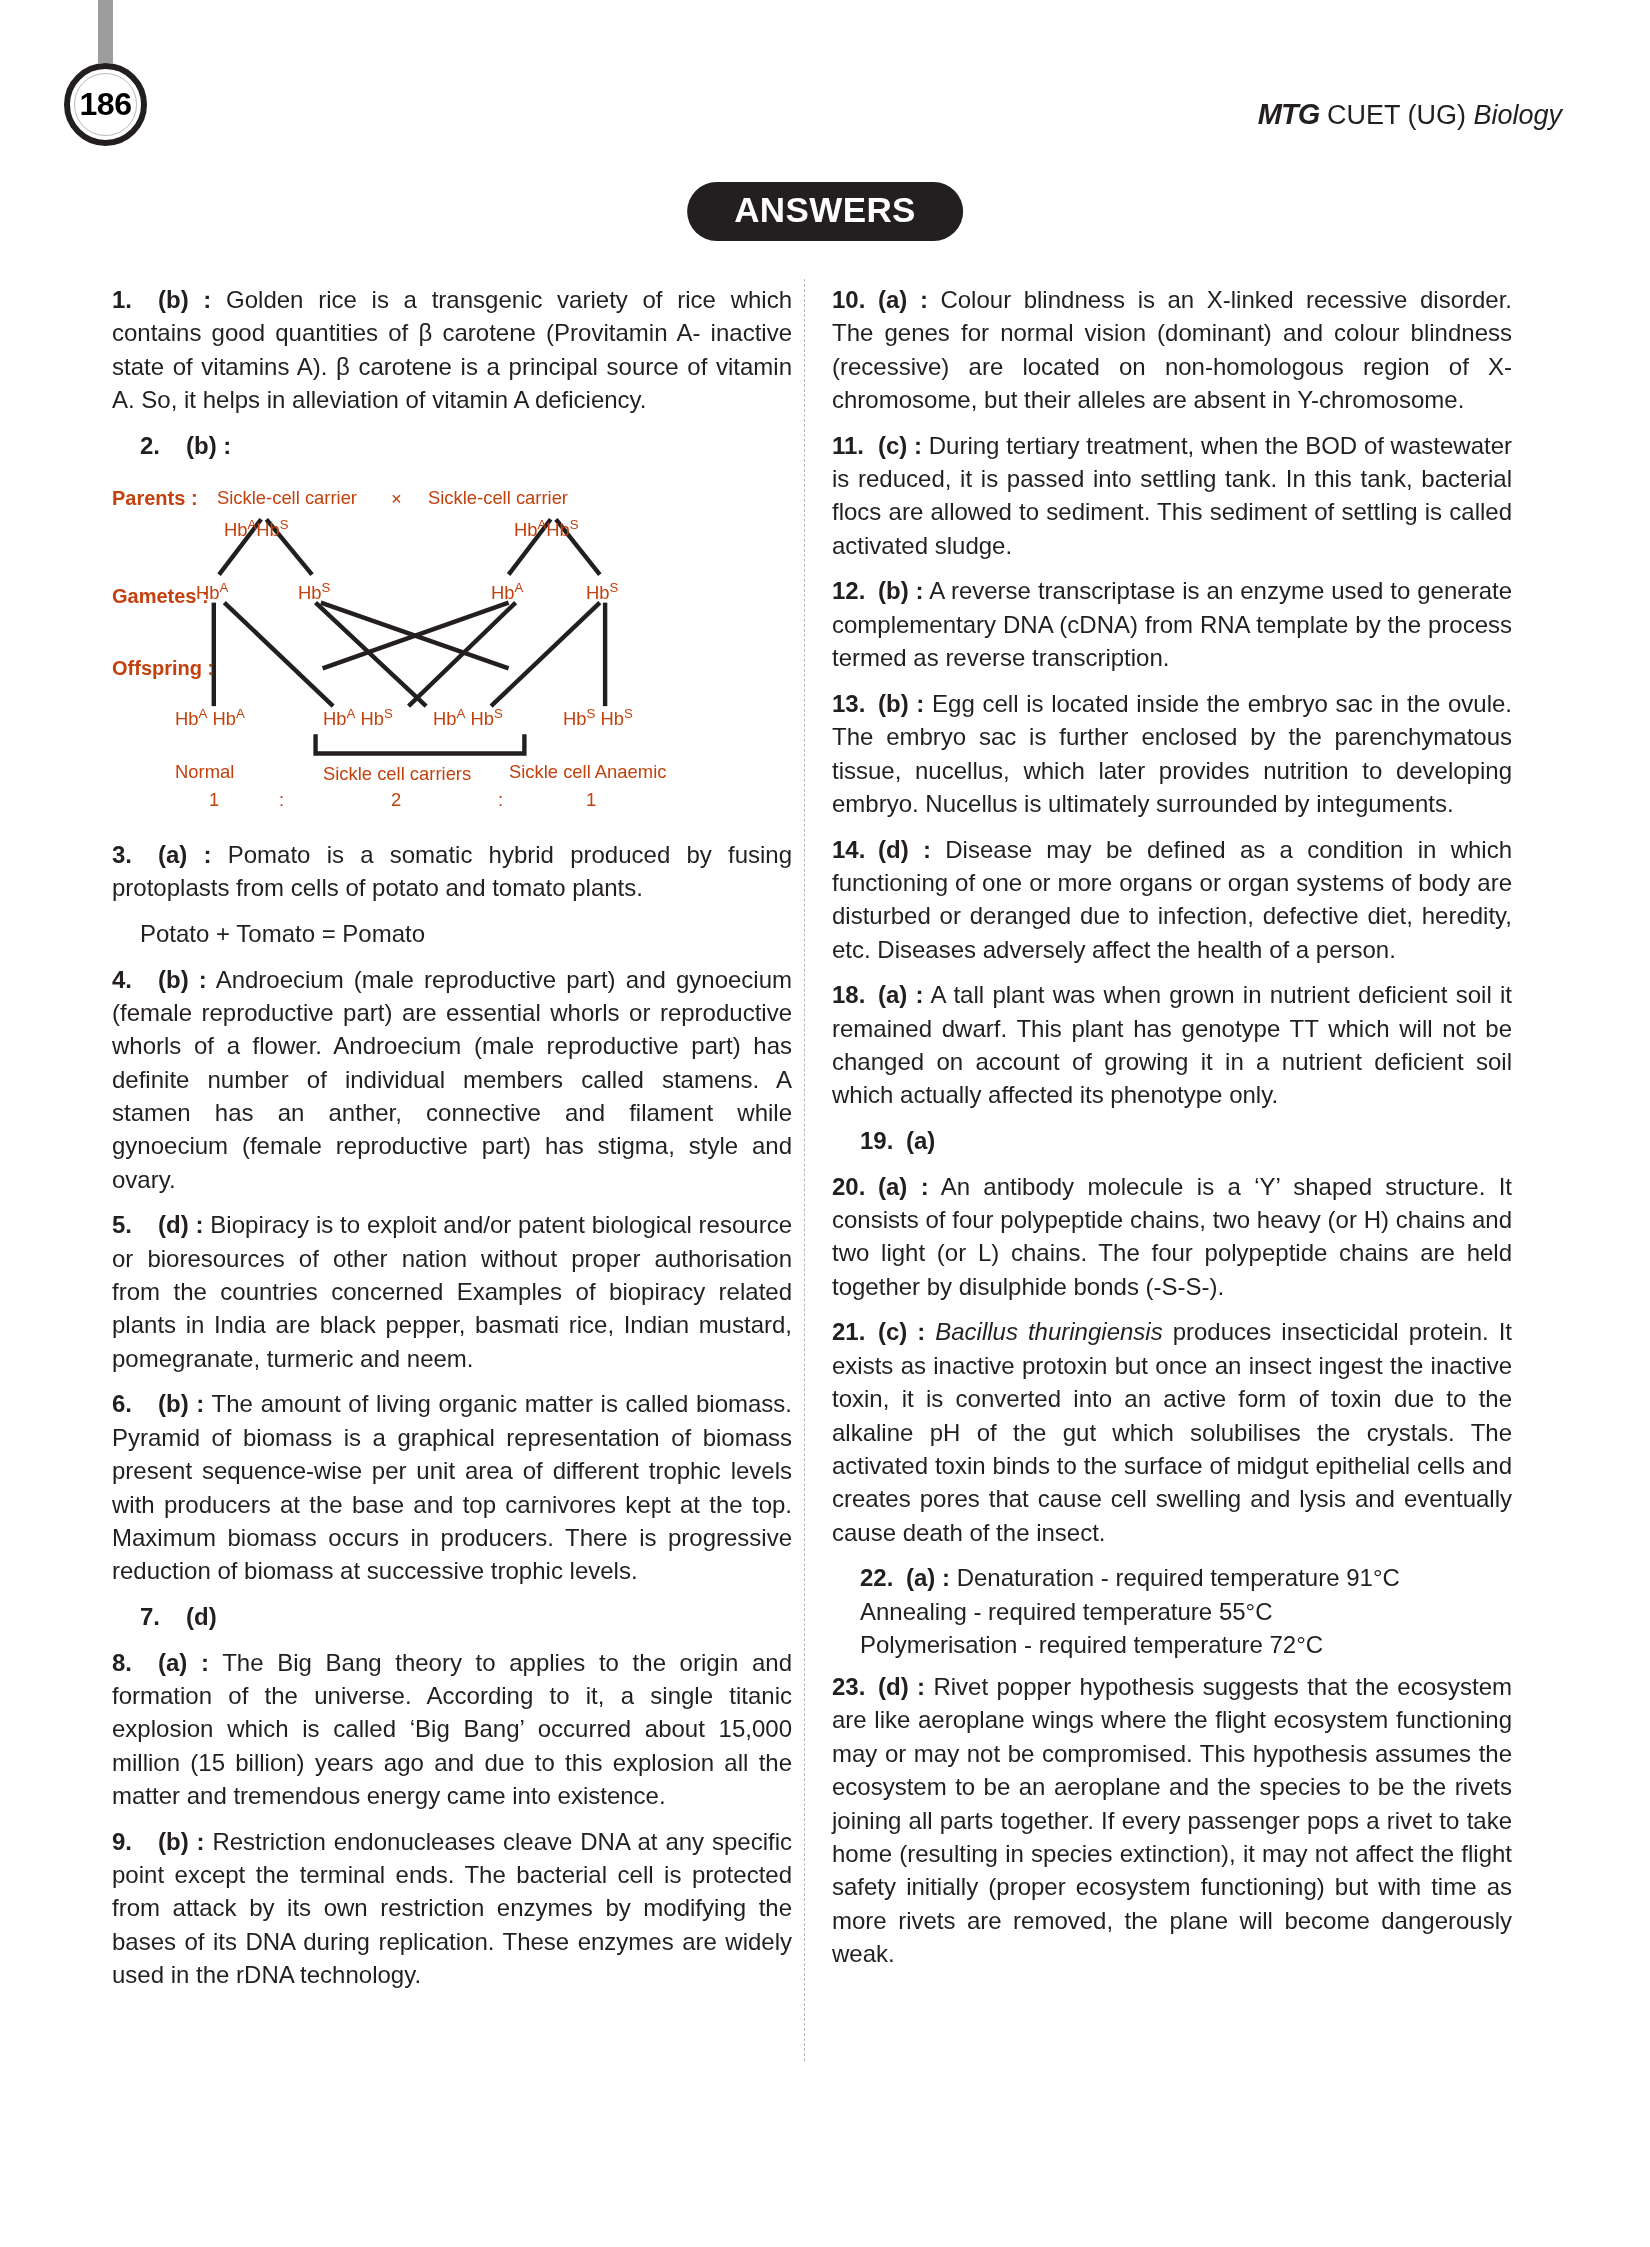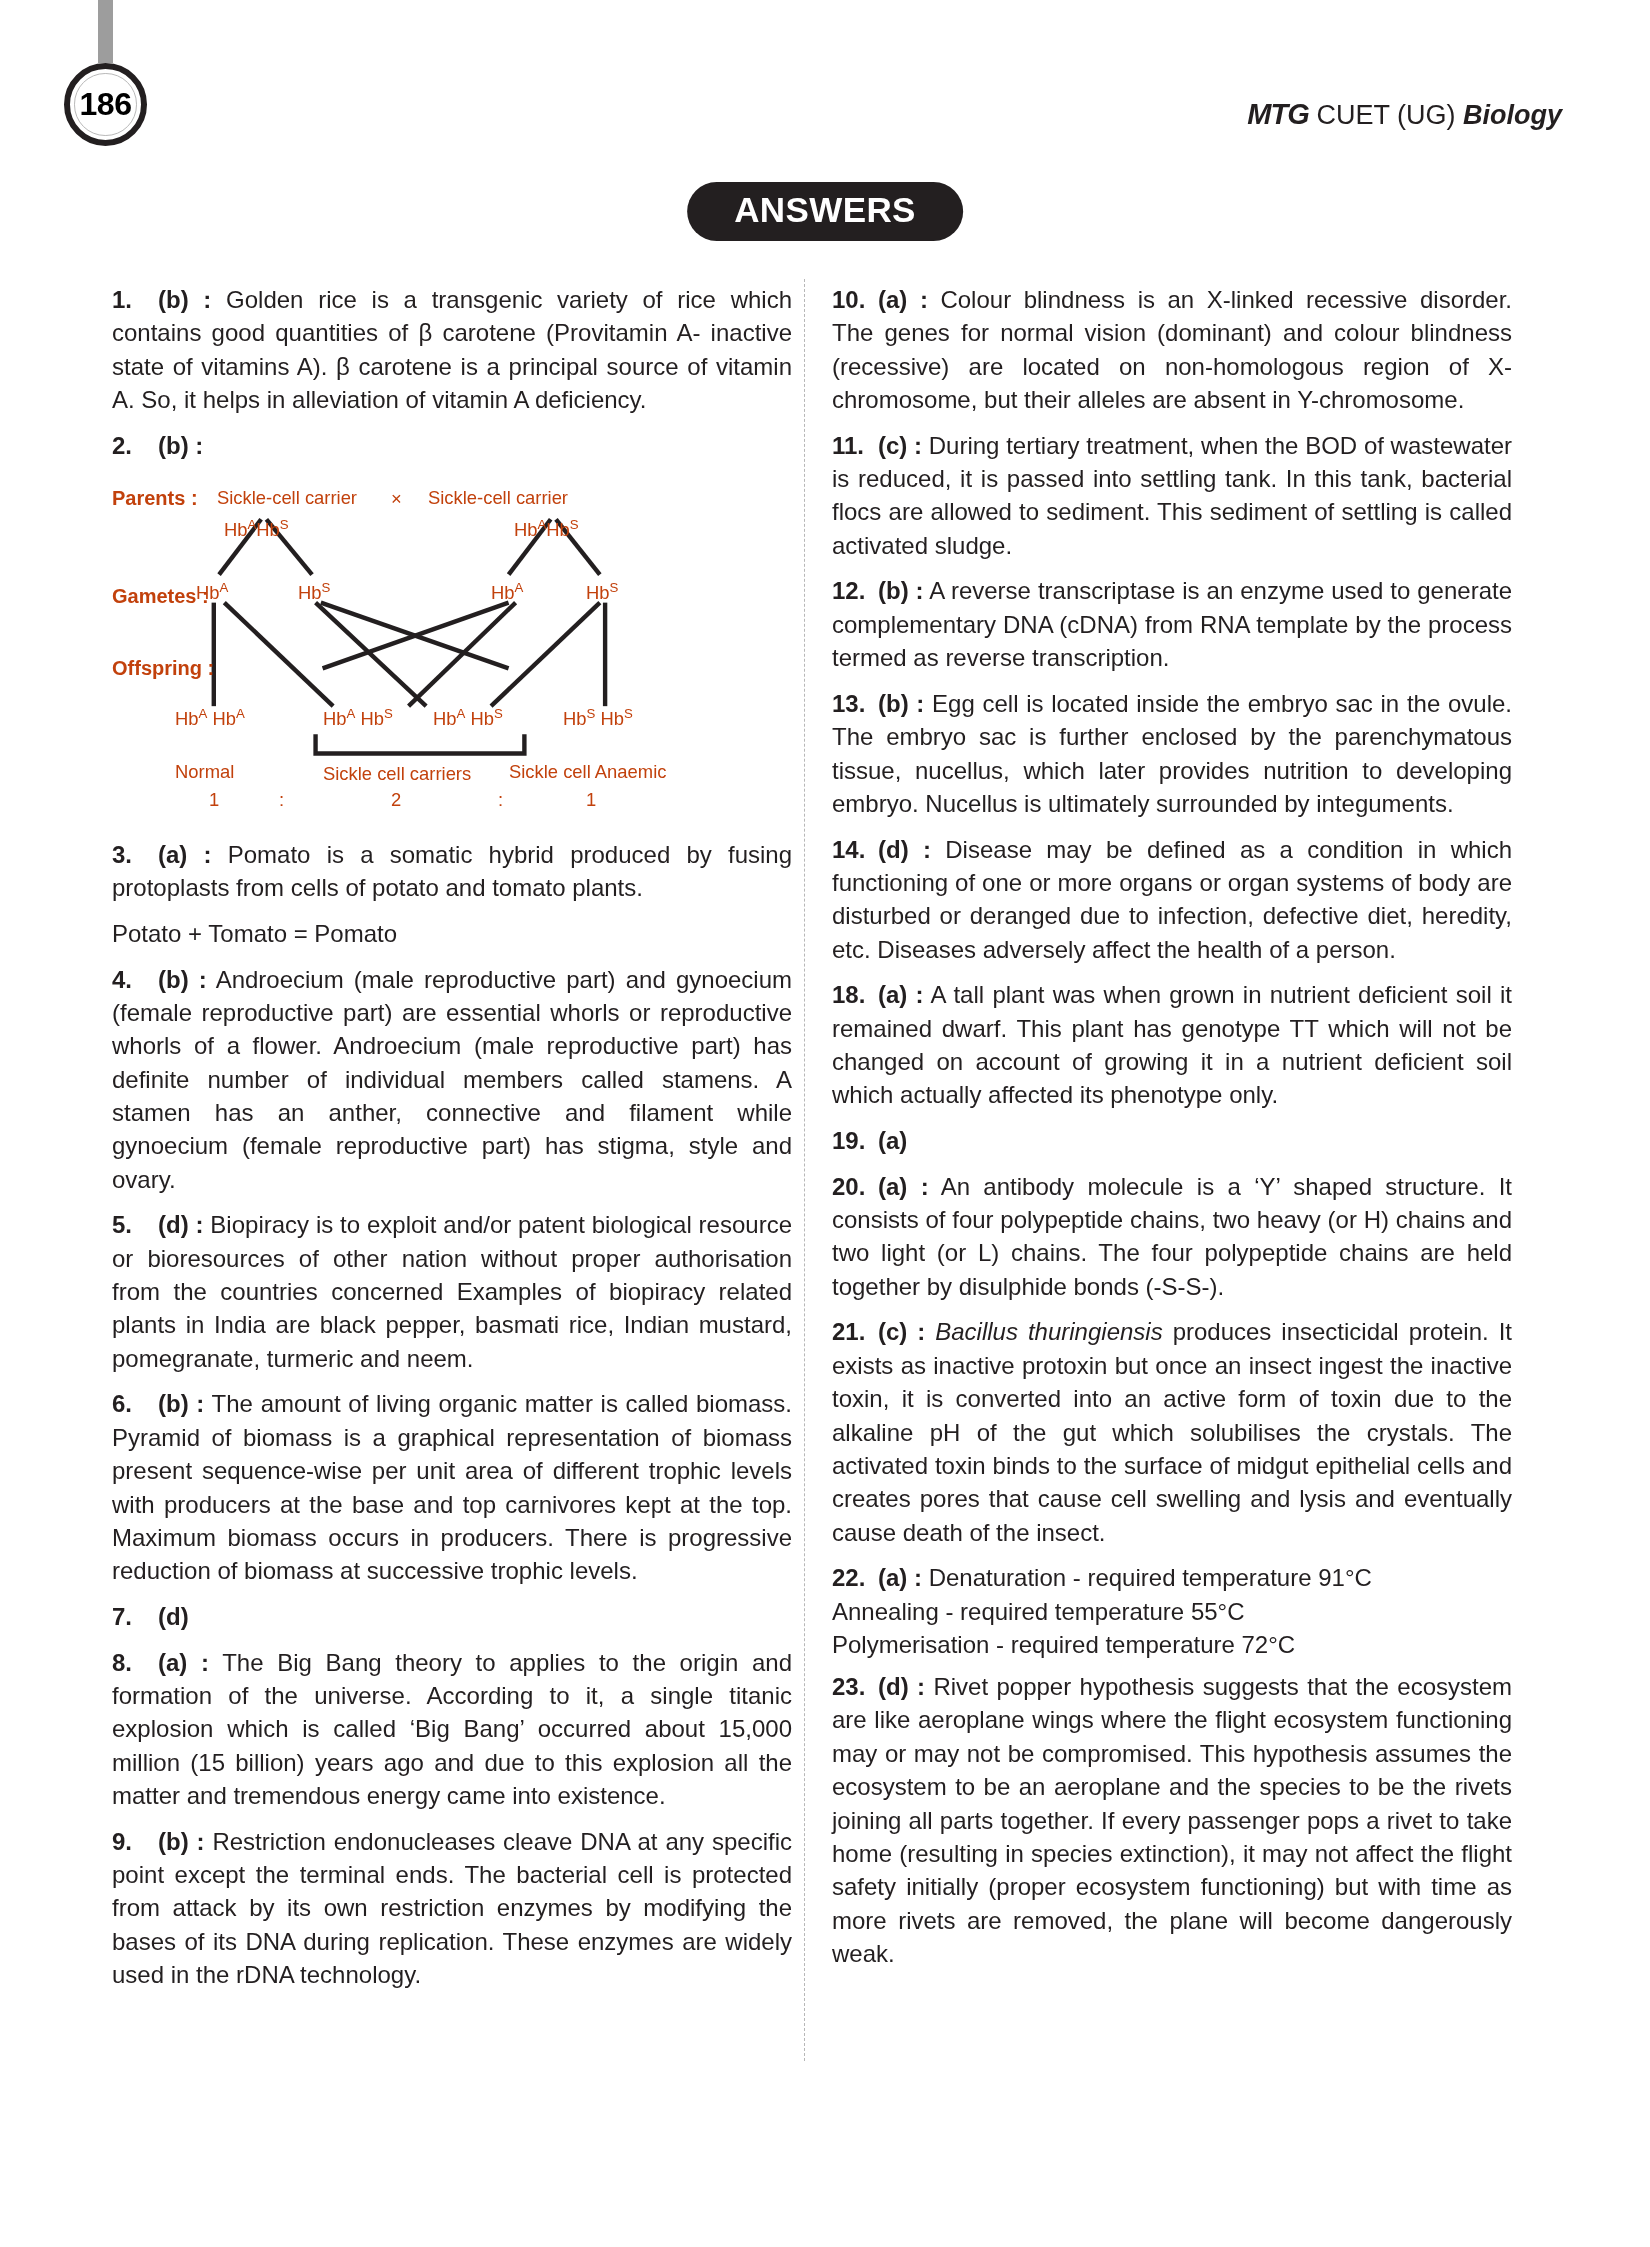--- a/index.html
+++ b/index.html
@@ -28,21 +28,21 @@
     letter-spacing:-0.4px;color:#000000;
   }
 
   
   .runhead{
     position:absolute;right:88px;top:98px;
     font-size:27px;color:#231f20;white-space:nowrap;
   }
   .runhead .mtg{font-weight:700;font-style:italic;font-size:29px;letter-spacing:-0.9px;}
   .runhead .cuet{font-weight:400;}
-  .runhead .subj{font-weight:700;font-style:italic;}
+  .runhead .subj{font-weight:400;font-style:italic;}
 
   
   .answers-pill{
     position:absolute;left:50%;transform:translateX(-50%);top:182px;
     background:#231f20;color:#fff;border-radius:30px;
     padding:8px 47px 11.4px;font-size:35px;font-weight:700;letter-spacing:0.4px;
   }
 
   
   .col{position:absolute;top:283px;width:680px;}
@@ -55,21 +55,21 @@
 
   .ans{
     font-size:24px;line-height:1.39;color:#231f20;
     text-align:justify;margin:0 0 12.3px 0;
     text-justify:inter-word;
   }
   .ans .num{font-weight:700;display:inline-block;min-width:46px;}
   .num-wide{min-width:56px;}
   .ans .opt{font-weight:700;}
   .ital{font-style:italic;}
-  .plain{text-align:left;}
+  .plain{text-align:left;margin-left:28px;}
   .tight{margin-bottom:8.8px;}
 
   
   .triple{
     display:flex;font-size:24px;font-weight:700;color:#231f20;
     margin:0 0 12.3px 0;
   }
   .triple span{display:inline-block;}
   .t1{width:256px;}
   .t2{width:253px;}

